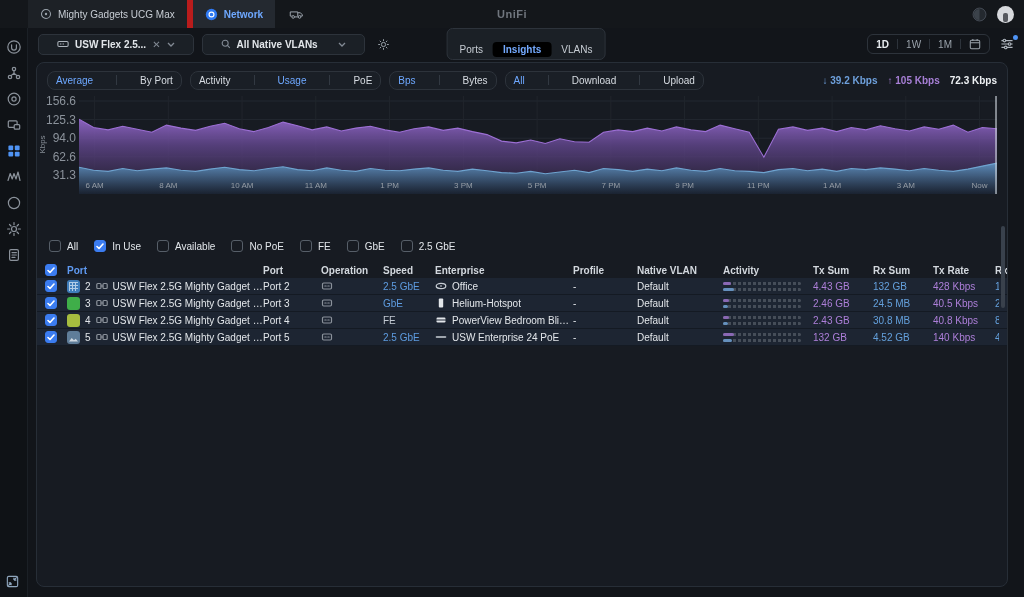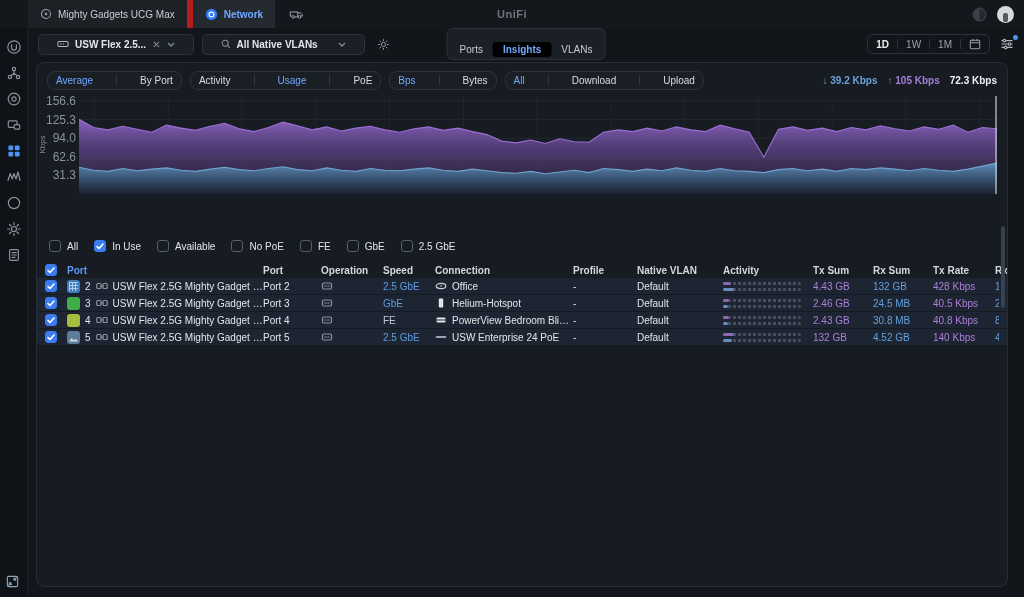--- a/index.html
+++ b/index.html
@@ -398,20 +398,35 @@
             <line x1="837.6" y1="0" x2="837.6" y2="98" stroke="#20252c" stroke-width="1"></line>
             <line x1="912.3" y1="0" x2="912.3" y2="98" stroke="#20252c" stroke-width="1"></line>
      <path d="M0 98 L0.0 23.2 L14.8 31.5 L29.5 33.9 L44.3 30.3 L59.0 33.3 L73.8 36.2 L88.6 29.1 L103.3 32.1 L118.1 34.4 L132.9 30.3 L147.6 27.3 L162.4 32.7 L177.1 35.6 L191.9 31.5 L206.7 26.1 L221.4 29.7 L236.2 33.9 L251.0 30.9 L265.7 35.0 L280.5 32.1 L295.2 30.3 L310.0 33.9 L324.8 36.2 L339.5 32.7 L354.3 30.9 L369.0 34.4 L383.8 32.1 L398.6 35.6 L413.3 38.6 L428.1 45.1 L442.9 46.9 L457.6 44.0 L472.4 47.5 L487.1 42.8 L501.9 45.7 L516.7 46.3 L531.4 36.2 L546.2 33.9 L561.0 35.6 L575.7 32.1 L590.5 35.0 L605.2 30.9 L620.0 33.9 L634.8 35.6 L649.5 29.1 L664.3 32.7 L679.0 36.2 L693.8 61.2 L708.6 33.3 L723.3 30.9 L738.1 34.4 L752.9 32.1 L767.6 35.6 L782.4 31.5 L797.1 33.9 L811.9 29.7 L826.7 32.7 L841.4 35.0 L856.2 30.9 L871.0 33.3 L885.7 29.1 L900.5 36.2 L915.2 31.5 L930.0 32.7 L930 98 Z" fill="url(#gTx)"></path>
      <path d="M0.0 23.2 L14.8 31.5 L29.5 33.9 L44.3 30.3 L59.0 33.3 L73.8 36.2 L88.6 29.1 L103.3 32.1 L118.1 34.4 L132.9 30.3 L147.6 27.3 L162.4 32.7 L177.1 35.6 L191.9 31.5 L206.7 26.1 L221.4 29.7 L236.2 33.9 L251.0 30.9 L265.7 35.0 L280.5 32.1 L295.2 30.3 L310.0 33.9 L324.8 36.2 L339.5 32.7 L354.3 30.9 L369.0 34.4 L383.8 32.1 L398.6 35.6 L413.3 38.6 L428.1 45.1 L442.9 46.9 L457.6 44.0 L472.4 47.5 L487.1 42.8 L501.9 45.7 L516.7 46.3 L531.4 36.2 L546.2 33.9 L561.0 35.6 L575.7 32.1 L590.5 35.0 L605.2 30.9 L620.0 33.9 L634.8 35.6 L649.5 29.1 L664.3 32.7 L679.0 36.2 L693.8 61.2 L708.6 33.3 L723.3 30.9 L738.1 34.4 L752.9 32.1 L767.6 35.6 L782.4 31.5 L797.1 33.9 L811.9 29.7 L826.7 32.7 L841.4 35.0 L856.2 30.9 L871.0 33.3 L885.7 29.1 L900.5 36.2 L915.2 31.5 L930.0 32.7" fill="none" stroke="#9c6fd4" stroke-width="1.1"></path>
      <path d="M0 98 L0.0 71.3 L14.8 74.2 L29.5 75.4 L44.3 72.5 L59.0 74.8 L73.8 73.1 L88.6 71.9 L103.3 74.2 L118.1 75.4 L132.9 73.1 L147.6 71.3 L162.4 73.6 L177.1 74.8 L191.9 72.5 L206.7 70.7 L221.4 73.6 L236.2 74.8 L251.0 71.9 L265.7 74.2 L280.5 75.4 L295.2 72.5 L310.0 74.2 L324.8 74.8 L339.5 73.1 L354.3 71.9 L369.0 74.2 L383.8 75.4 L398.6 73.1 L413.3 74.8 L428.1 76.6 L442.9 77.2 L457.6 75.4 L472.4 77.8 L487.1 76.0 L501.9 74.2 L516.7 76.6 L531.4 72.5 L546.2 73.6 L561.0 75.4 L575.7 73.1 L590.5 74.8 L605.2 71.9 L620.0 74.2 L634.8 75.4 L649.5 72.5 L664.3 74.8 L679.0 75.4 L693.8 76.6 L708.6 73.6 L723.3 72.5 L738.1 74.8 L752.9 73.1 L767.6 75.4 L782.4 72.5 L797.1 73.6 L811.9 71.9 L826.7 73.1 L841.4 74.8 L856.2 72.5 L871.0 74.2 L885.7 75.4 L900.5 73.1 L915.2 70.1 L930.0 67.1 L930 98 Z" fill="url(#gRx)"></path>
      <path d="M0.0 71.3 L14.8 74.2 L29.5 75.4 L44.3 72.5 L59.0 74.8 L73.8 73.1 L88.6 71.9 L103.3 74.2 L118.1 75.4 L132.9 73.1 L147.6 71.3 L162.4 73.6 L177.1 74.8 L191.9 72.5 L206.7 70.7 L221.4 73.6 L236.2 74.8 L251.0 71.9 L265.7 74.2 L280.5 75.4 L295.2 72.5 L310.0 74.2 L324.8 74.8 L339.5 73.1 L354.3 71.9 L369.0 74.2 L383.8 75.4 L398.6 73.1 L413.3 74.8 L428.1 76.6 L442.9 77.2 L457.6 75.4 L472.4 77.8 L487.1 76.0 L501.9 74.2 L516.7 76.6 L531.4 72.5 L546.2 73.6 L561.0 75.4 L575.7 73.1 L590.5 74.8 L605.2 71.9 L620.0 74.2 L634.8 75.4 L649.5 72.5 L664.3 74.8 L679.0 75.4 L693.8 76.6 L708.6 73.6 L723.3 72.5 L738.1 74.8 L752.9 73.1 L767.6 75.4 L782.4 72.5 L797.1 73.6 L811.9 71.9 L826.7 73.1 L841.4 74.8 L856.2 72.5 L871.0 74.2 L885.7 75.4 L900.5 73.1 L915.2 70.1 L930.0 67.1" fill="none" stroke="#6ea3cf" stroke-width="1.1"></path>
      <line x1="929" y1="0" x2="929" y2="98" stroke="#cdd4dc" stroke-width="1.4" opacity="0.85"></line>
    </svg>
         </div>
     </div>
+    <div class="xaxis" id="xaxis">
+        <div style="left: 1.7%;">6 AM</div>
+        <div style="left: 9.73%;">8 AM</div>
+        <div style="left: 17.77%;">10 AM</div>
+        <div style="left: 25.8%;">11 AM</div>
+        <div style="left: 33.83%;">1 PM</div>
+        <div style="left: 41.87%;">3 PM</div>
+        <div style="left: 49.9%;">5 PM</div>
+        <div style="left: 57.93%;">7 PM</div>
+        <div style="left: 65.97%;">9 PM</div>
+        <div style="left: 74%;">11 PM</div>
+        <div style="left: 82.03%;">1 AM</div>
+        <div style="left: 90.07%;">3 AM</div>
+        <div style="left: 98.1%;">Now</div>
+      </div>
 
     <div class="filters" id="filters-row">
         <label class="chk-item">
           <span class="cbx"></span>
           <span>All</span>
         </label>
         <label class="chk-item">
           <span class="cbx on">
             <svg width="8" height="7" viewBox="0 0 8 7" fill="none" stroke="#fff" stroke-width="1.6" stroke-linecap="round" stroke-linejoin="round">
               <path d="M1 3.5l2 2L7 1"></path>
@@ -447,21 +462,21 @@
             <span class="cbx on">
               <svg width="8" height="7" viewBox="0 0 8 7" fill="none" stroke="#fff" stroke-width="1.6" stroke-linecap="round" stroke-linejoin="round">
                 <path d="M1 3.5l2 2L7 1"></path>
               </svg>
             </span>
           </div>
           <div class="hcell sorted">Port</div>
           <div class="hcell">Port</div>
           <div class="hcell">Operation</div>
           <div class="hcell">Speed</div>
-          <div class="hcell">Connection</div>
+          <div class="hcell">Enterprise</div>
           <div class="hcell">Profile</div>
           <div class="hcell">Native VLAN</div>
           <div class="hcell">Activity</div>
           <div class="hcell">Tx Sum</div>
           <div class="hcell">Rx Sum</div>
           <div class="hcell">Tx Rate</div>
           <div class="hcell">Rx Rate</div>
         </div>
         <div class="trow body">
           <div class="cell">

